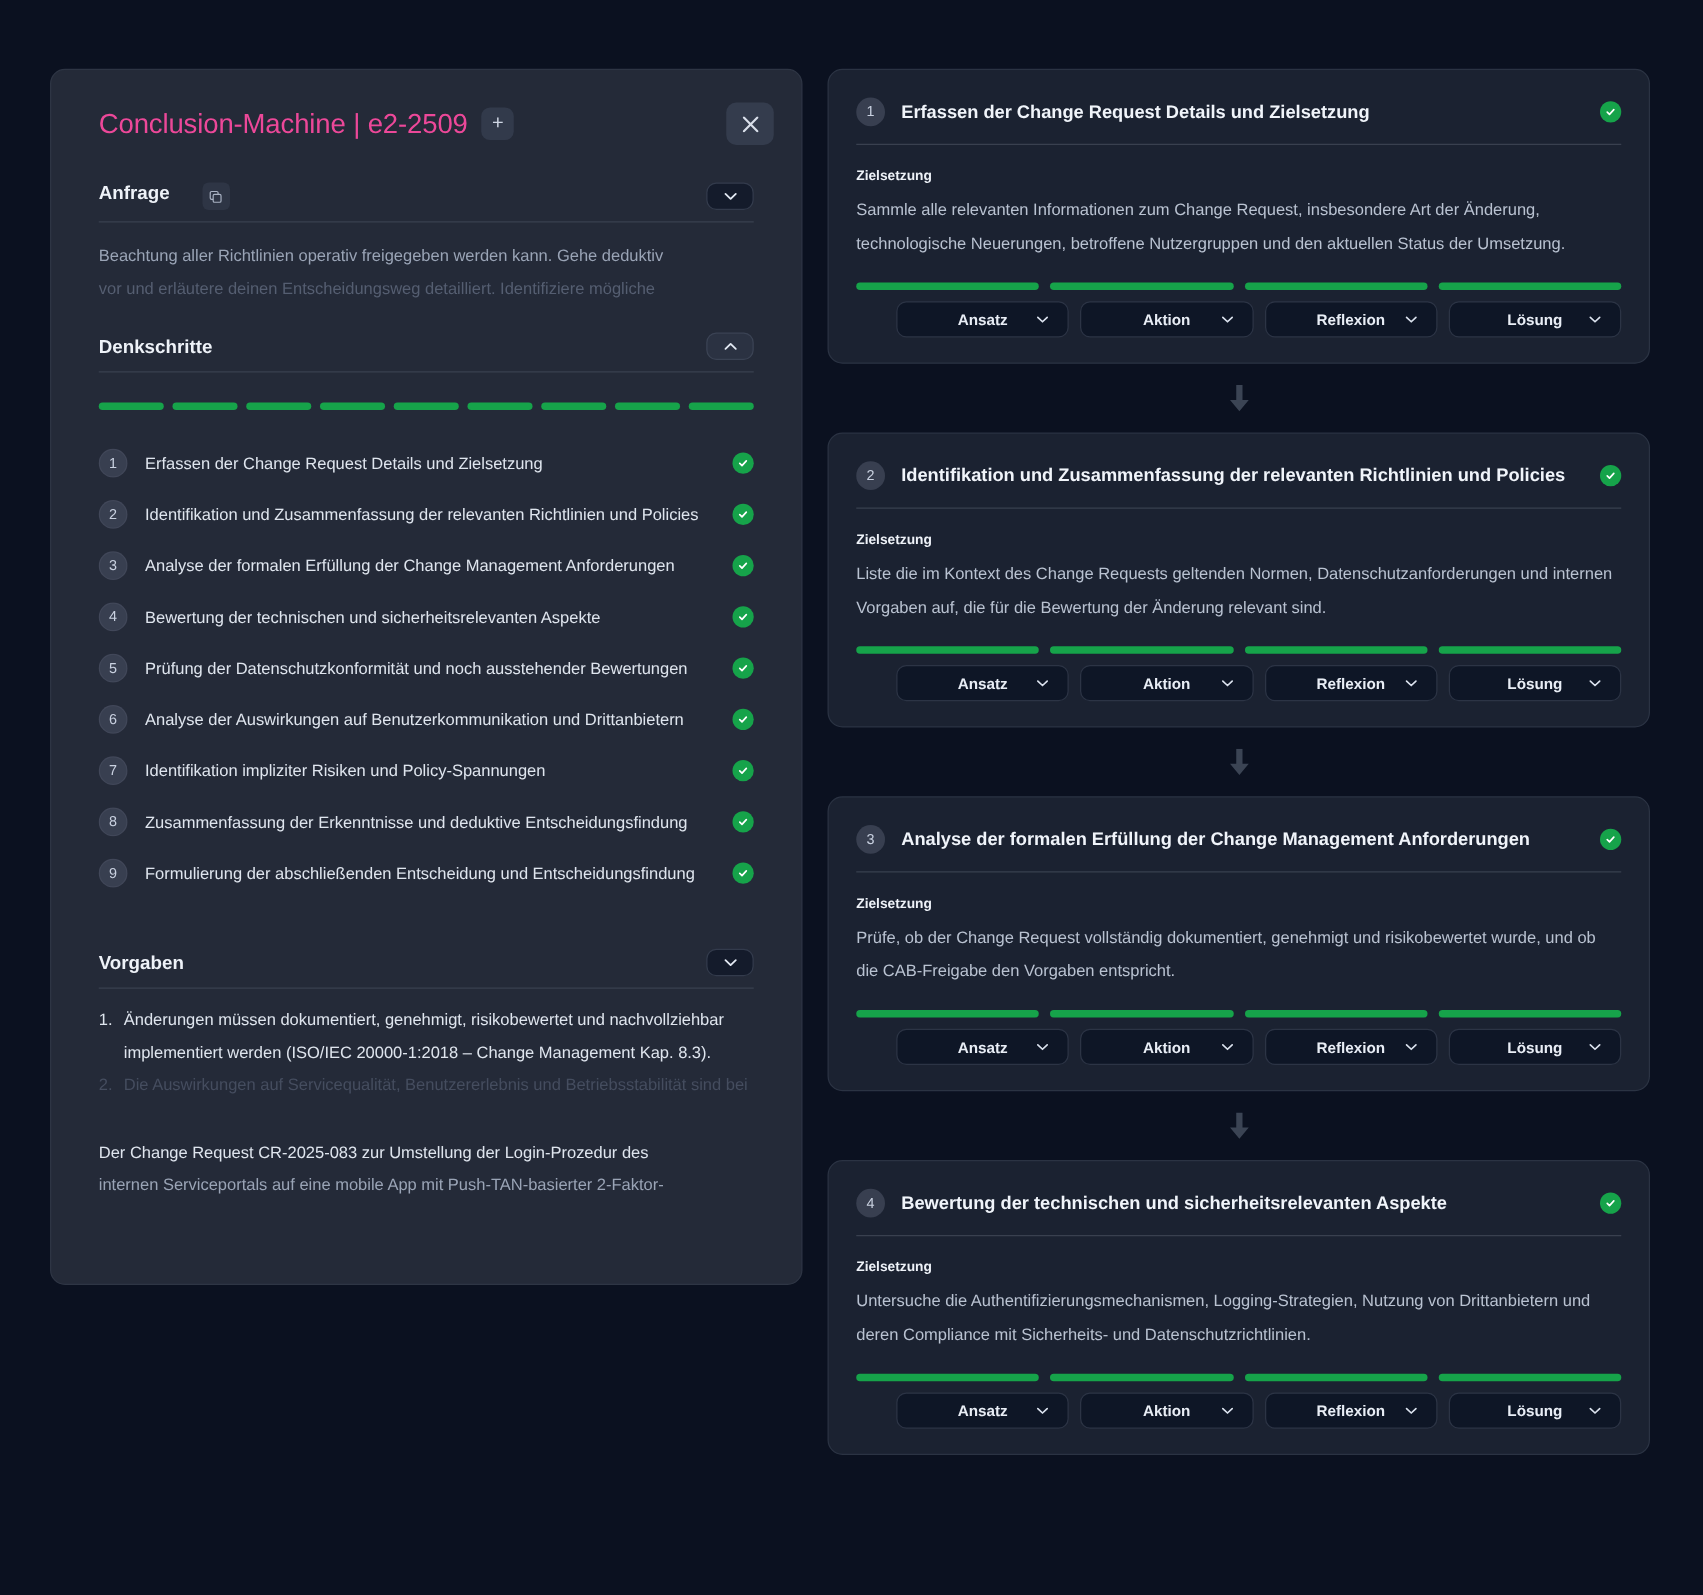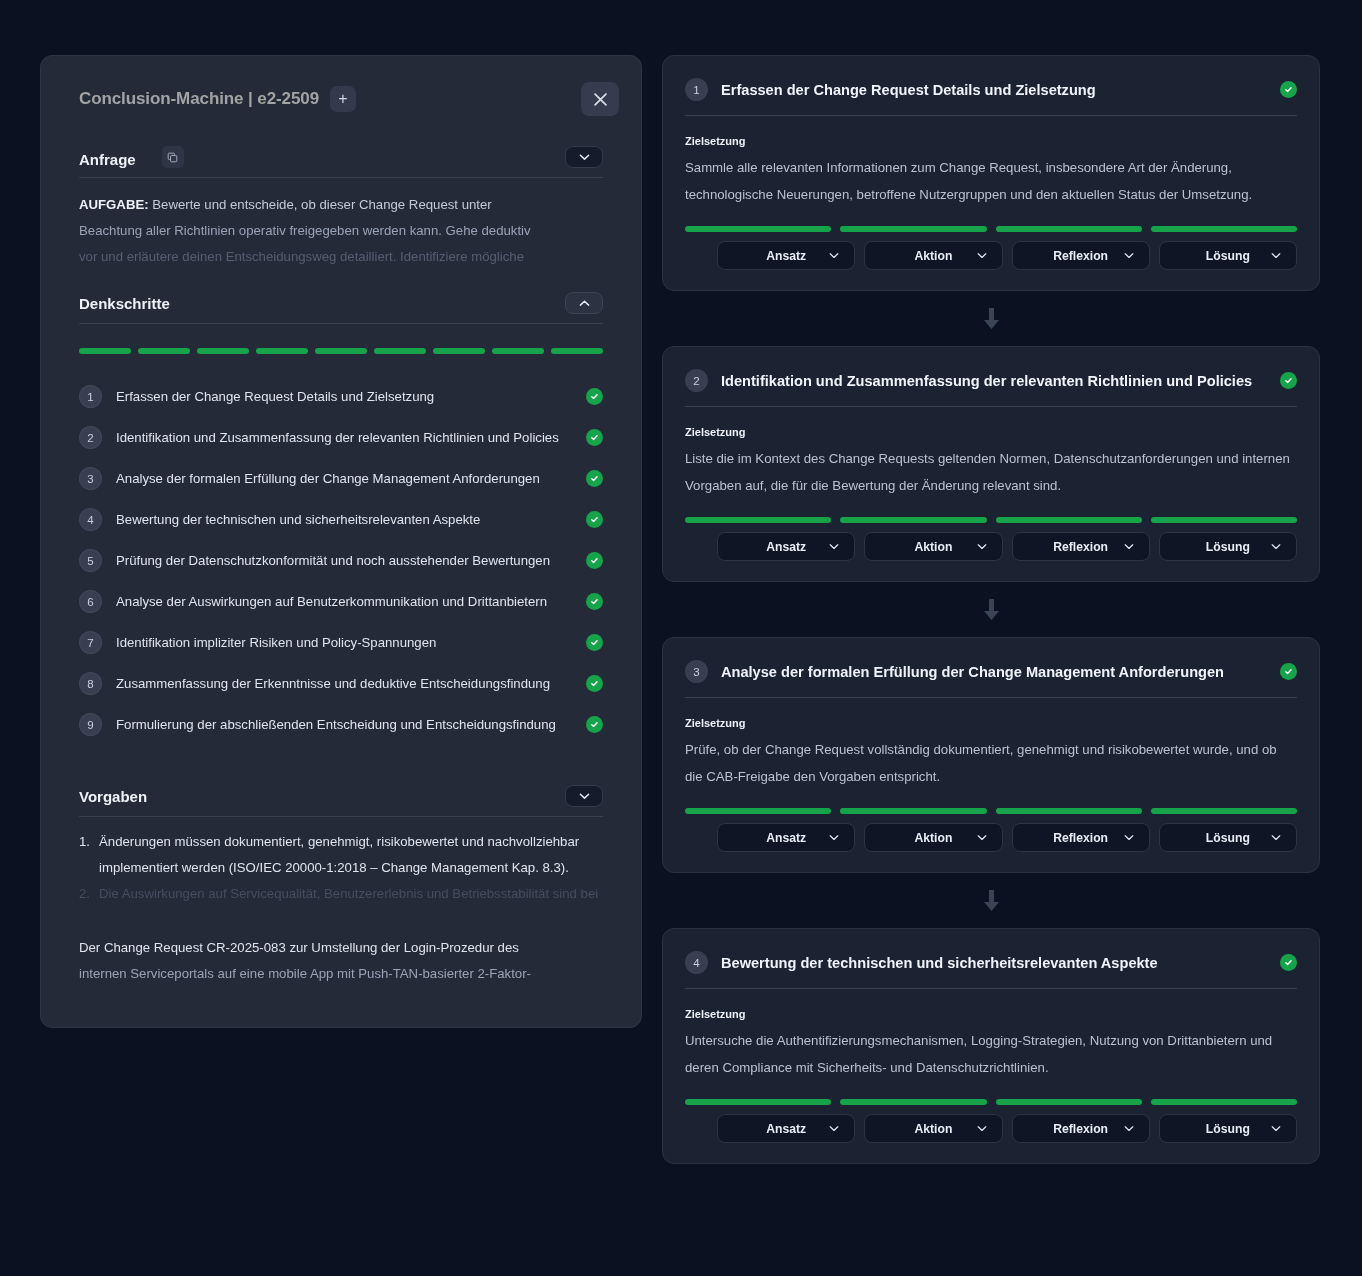--- a/index.html
+++ b/index.html
@@ -40,23 +40,23 @@
     justify-content: space-between;
     padding: 0 2px 0 18px;
     margin-bottom: 30px;
   }
   .panel-title-wrap {
     display: flex;
     align-items: center;
     gap: 11px;
   }
   .panel-title {
-    font-size: 17px;
-    font-weight: bold;
-    color: #a3a3a3;
+    font-size: 22px;
+    font-weight: normal;
+    color: #ec4899;
     letter-spacing: -0.1px;
     white-space: nowrap;
   }
   .add-btn {
     width: 26px; height: 26px;
     border-radius: 7px;
     background: #323a4b;
     color: #cfd6e4;
     font-size: 16px;
     line-height: 1;
@@ -81,21 +81,21 @@
     padding: 0 18px;
   }
   .section-head {
     display: flex;
     align-items: center;
     justify-content: space-between;
     padding-bottom: 9px;
     border-bottom: 1px solid #39404f;
   }
   .section-head-left {
-    display: flex; align-items: flex-end; gap: 26px;
+    display: flex; align-items: flex-start; gap: 26px;
   }
   .section-title {
     font-size: 15px;
     font-weight: bold;
     color: #eef2f8;
   }
   .copy-btn {
     width: 22px; height: 22px;
     border-radius: 5px;
     background: #2e3545;
@@ -328,21 +328,20 @@
             </svg>
           </button>
         </div>
         <button class="chev-btn dark">
           <svg viewBox="0 0 12 8">
             <path d="M1.5 2 L6 6.3 L10.5 2" stroke="#e3e9f3" stroke-width="1.6" fill="none" stroke-linecap="round" stroke-linejoin="round"></path>
           </svg>
         </button>
       </div>
       <div class="body-text">
-        <div><b>AUFGABE:</b><span> Bewerte und entscheide, ob dieser Change Request unter</span></div>
         <div class="fade-line-2">Beachtung aller Richtlinien operativ freigegeben werden kann. Gehe deduktiv</div>
         <div class="fade-line-3">vor und erläutere deinen Entscheidungsweg detailliert. Identifiziere mögliche</div>
       </div>
     </div>
 
     <div class="section" style="margin-top:22px;">
       <div class="section-head">
         <div class="section-head-left">
           <span class="section-title">Denkschritte</span>
         </div>

